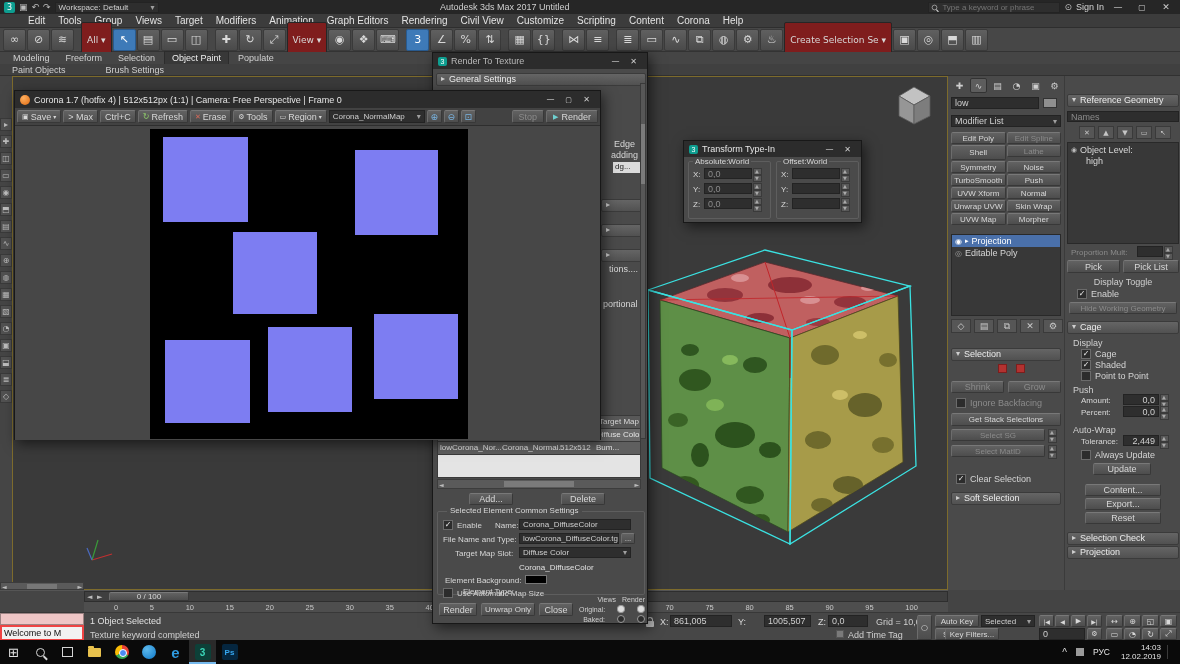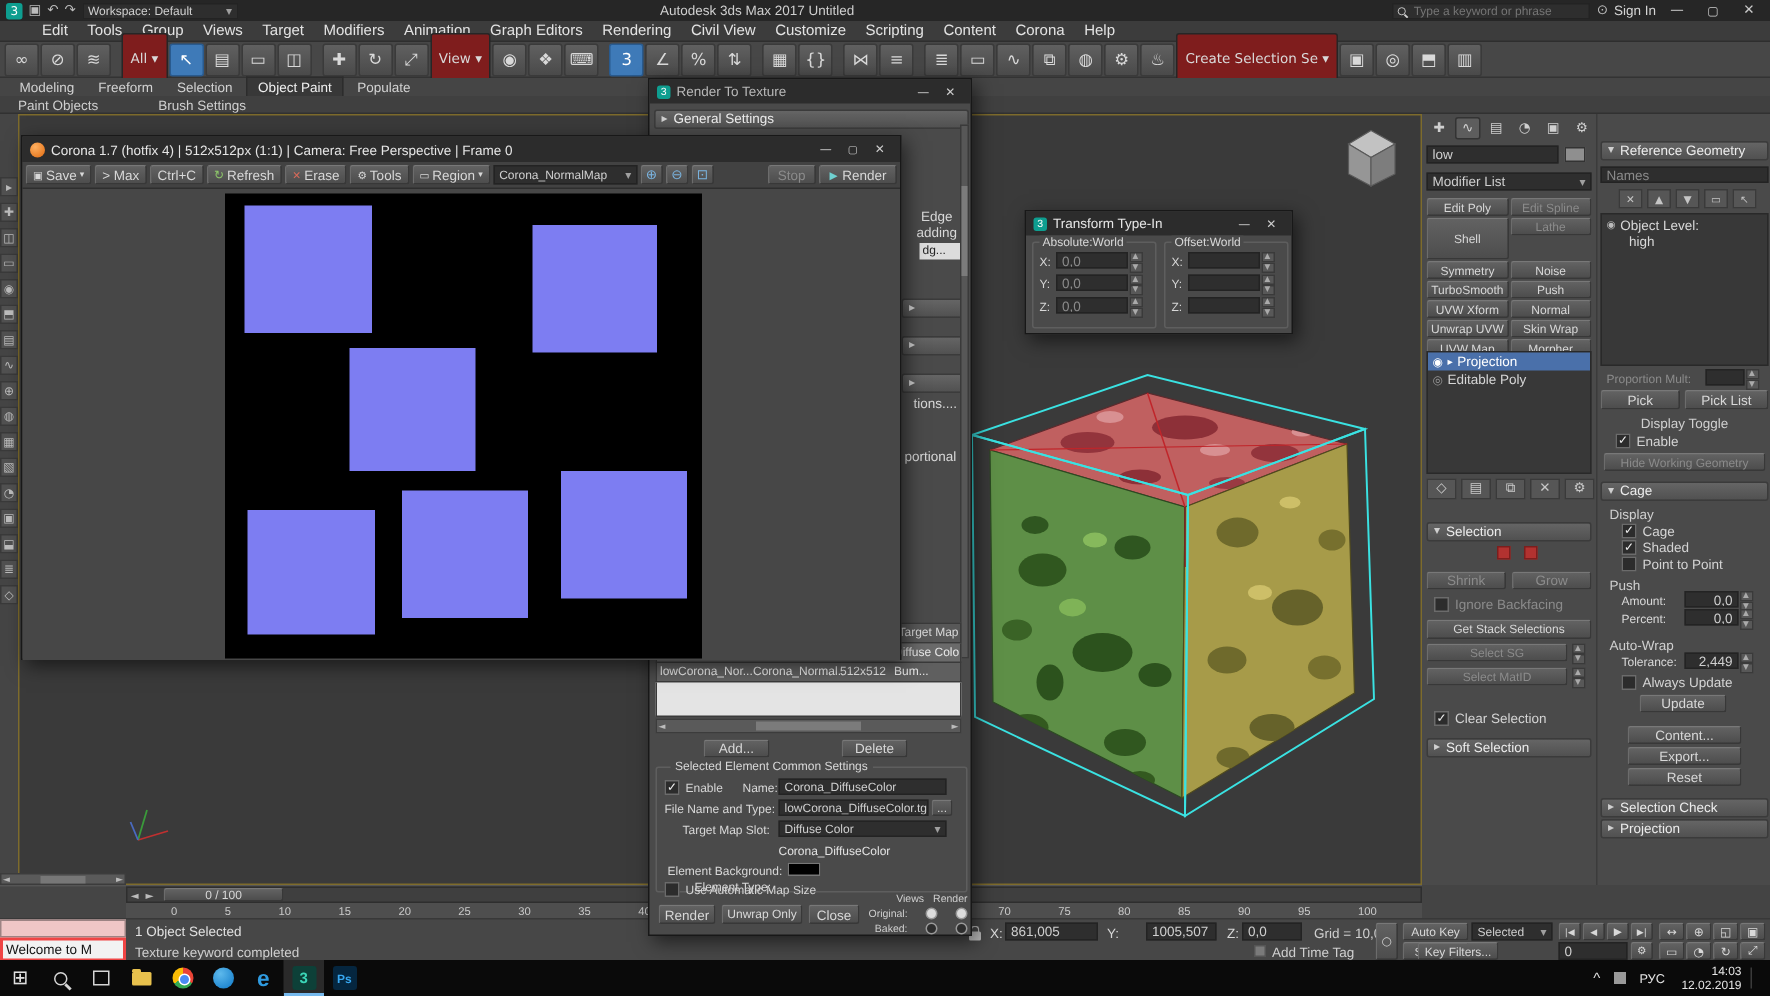--- a/index.html
+++ b/index.html
@@ -298,21 +298,21 @@
   <div class="abs field" style="left:3px;top:21px;width:88px;height:12px">
     <span>low</span>
   </div>
   <span class="abs" style="left:95px;top:22px;width:14px;height:10px;background:#8f8f8f;border:1px solid #333"></span>
   <div class="abs field dd-arrow" style="left:3px;top:39px;width:110px;height:12px">
     <span>Modifier List</span>
   </div>
   <div class="abs" style="left:3px;top:56px;width:110px;display:grid;grid-template-columns:1fr 1fr;gap:1px">
     <span class="btn" style="height:12px;font-size:8px">Edit Poly</span>
     <span class="btn dim" style="height:12px;font-size:8px">Edit Spline</span>
-    <span class="btn" style="height:28px;font-size:8px">Shell</span>
+    <span class="btn" style="height:15px;font-size:8px">Shell</span>
     <span class="btn dim" style="height:12px;font-size:8px">Lathe</span>
     <span class="btn" style="height:12px;font-size:8px">Symmetry</span>
     <span class="btn" style="height:12px;font-size:8px">Noise</span>
     <span class="btn" style="height:12px;font-size:8px">TurboSmooth</span>
     <span class="btn" style="height:12px;font-size:8px">Push</span>
     <span class="btn" style="height:12px;font-size:8px">UVW Xform</span>
     <span class="btn" style="height:12px;font-size:8px">Normal</span>
     <span class="btn" style="height:12px;font-size:8px">Unwrap UVW</span>
     <span class="btn" style="height:12px;font-size:8px">Skin Wrap</span>
     <span class="btn" style="height:12px;font-size:8px">UVW Map</span>

